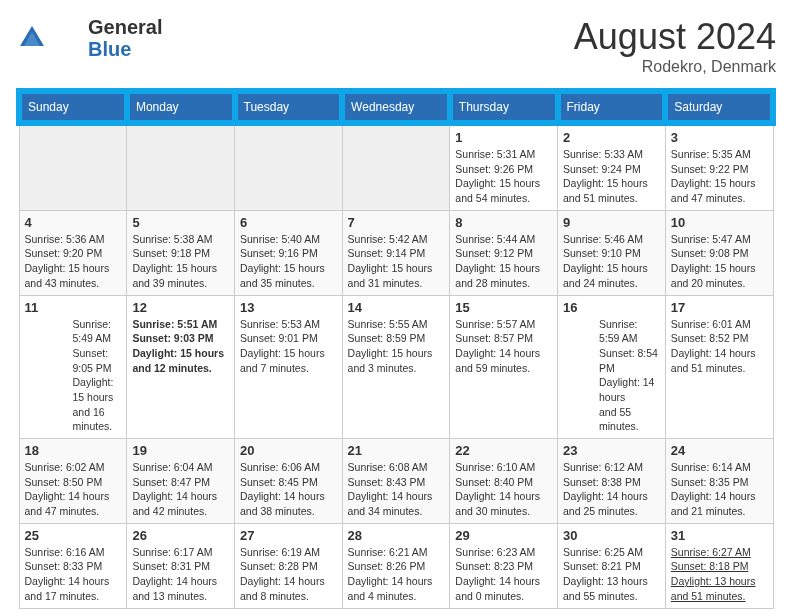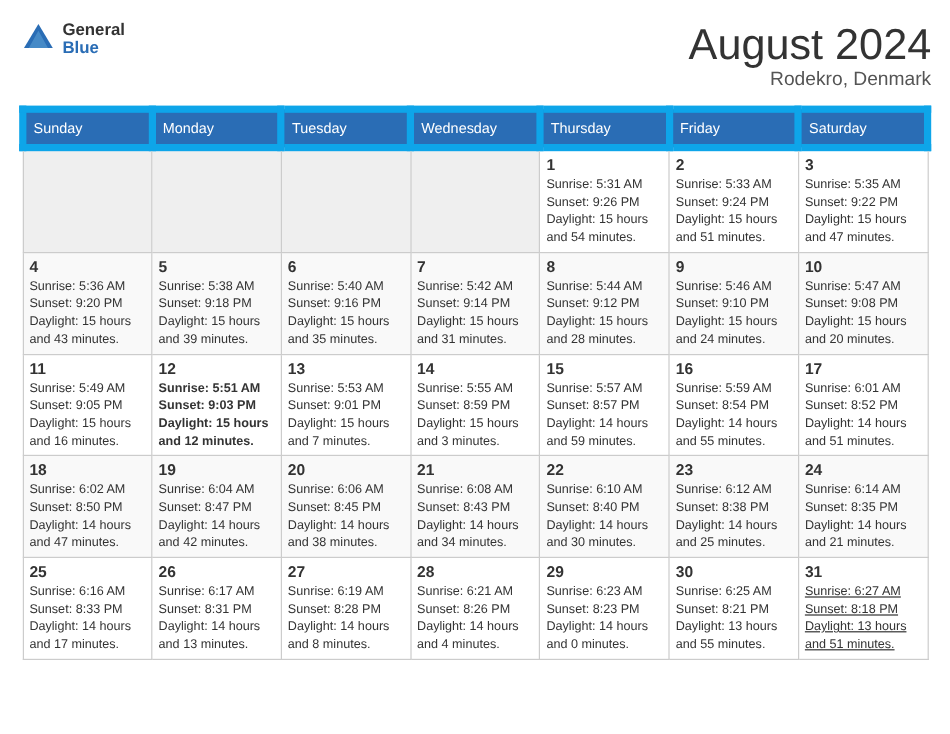--- a/index.html
+++ b/index.html
@@ -15,23 +15,24 @@
       justify-content: space-between;
       align-items: flex-start;
       margin-bottom: 12px;
     }
     .logo {
       display: flex;
       align-items: center;
       gap: 4px;
     }
     .logo-text {
-      font-size: 14px;
+      font-size: 20px;
       font-weight: bold;
       line-height: 1.1;
+      margin-left: 36px;
     }
     .logo-general { color: #333; }
     .logo-blue { color: #2a6db5; }
     .logo-icon {
       width: 32px;
       height: 32px;
     }
     .title-block { text-align: right; }
     .month-year {
       font-size: 36px;
@@ -190,21 +191,21 @@
           <span class="day-number">10</span>
           <div class="day-info" style="white-space: pre-line;">Sunrise: 5:47 AM
 Sunset: 9:08 PM
 Daylight: 15 hours
 and 20 minutes.</div>
         </td>
       </tr>
       <tr>
         <td>
           <span class="day-number">11</span>
-          <div class="day-info" style="white-space: pre-line;">Sunrise: 5:49 AM
+          <div class="day-info" style="white-space: pre-line; margin-left: 48px;">Sunrise: 5:49 AM
 Sunset: 9:05 PM
 Daylight: 15 hours
 and 16 minutes.</div>
         </td>
         <td>
           <span class="day-number">12</span>
           <div class="day-info" style="white-space: pre-line; font-weight: bold;">Sunrise: 5:51 AM
 Sunset: 9:03 PM
 Daylight: 15 hours
 and 12 minutes.</div>
@@ -225,21 +226,21 @@
         </td>
         <td>
           <span class="day-number">15</span>
           <div class="day-info" style="white-space: pre-line;">Sunrise: 5:57 AM
 Sunset: 8:57 PM
 Daylight: 14 hours
 and 59 minutes.</div>
         </td>
         <td>
           <span class="day-number">16</span>
-          <div class="day-info" style="white-space: pre-line;">Sunrise: 5:59 AM
+          <div class="day-info" style="white-space: pre-line; margin-left: 36px;">Sunrise: 5:59 AM
 Sunset: 8:54 PM
 Daylight: 14 hours
 and 55 minutes.</div>
         </td>
         <td>
           <span class="day-number">17</span>
           <div class="day-info" style="white-space: pre-line;">Sunrise: 6:01 AM
 Sunset: 8:52 PM
 Daylight: 14 hours
 and 51 minutes.</div>

